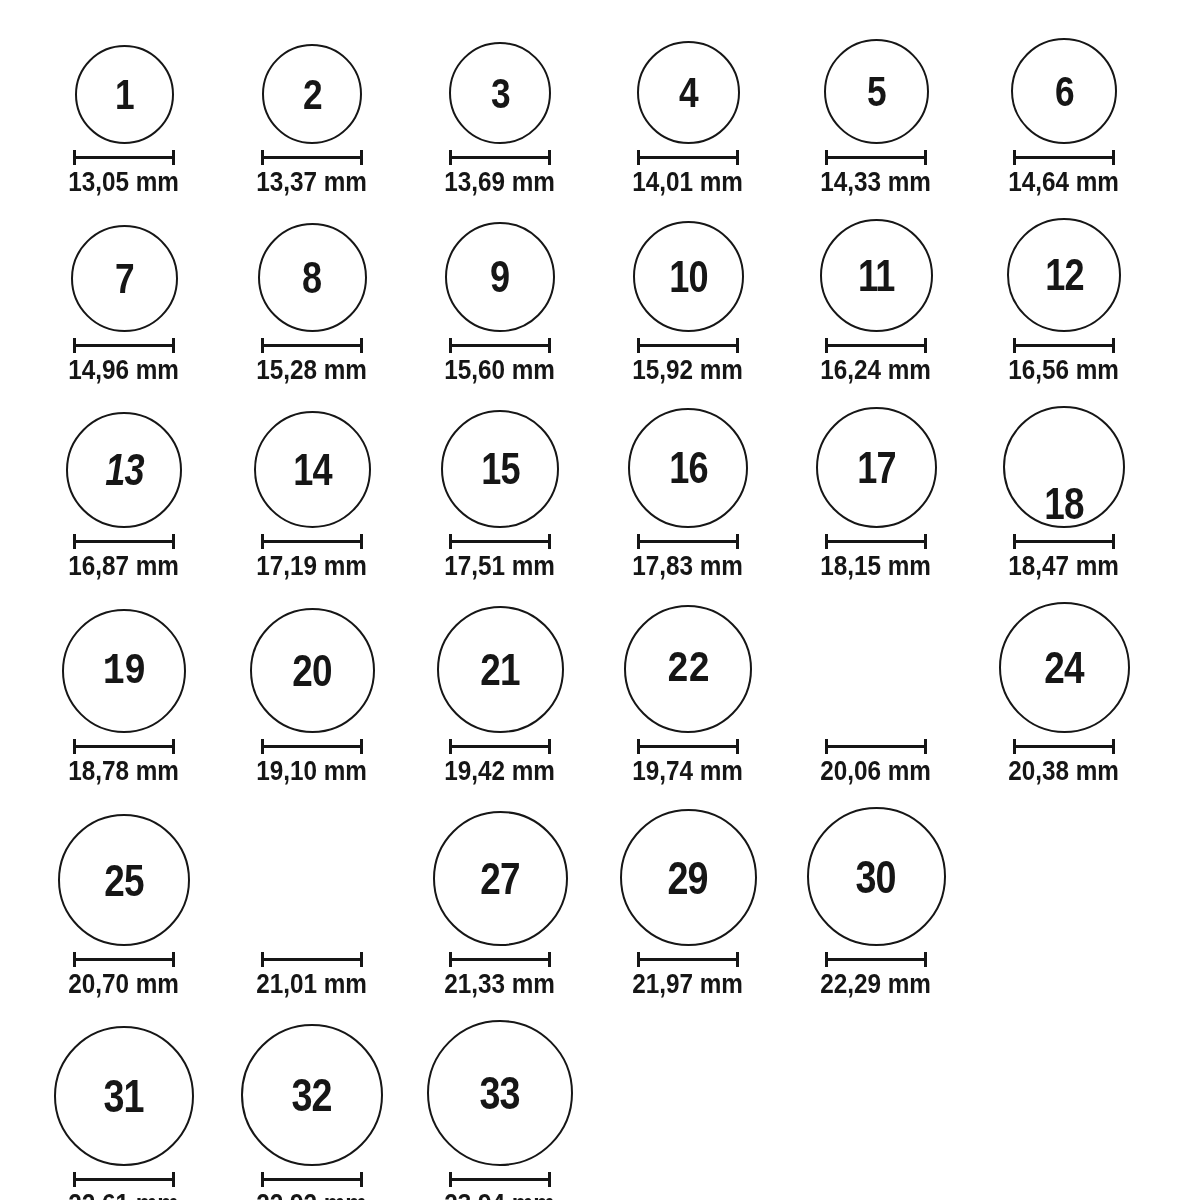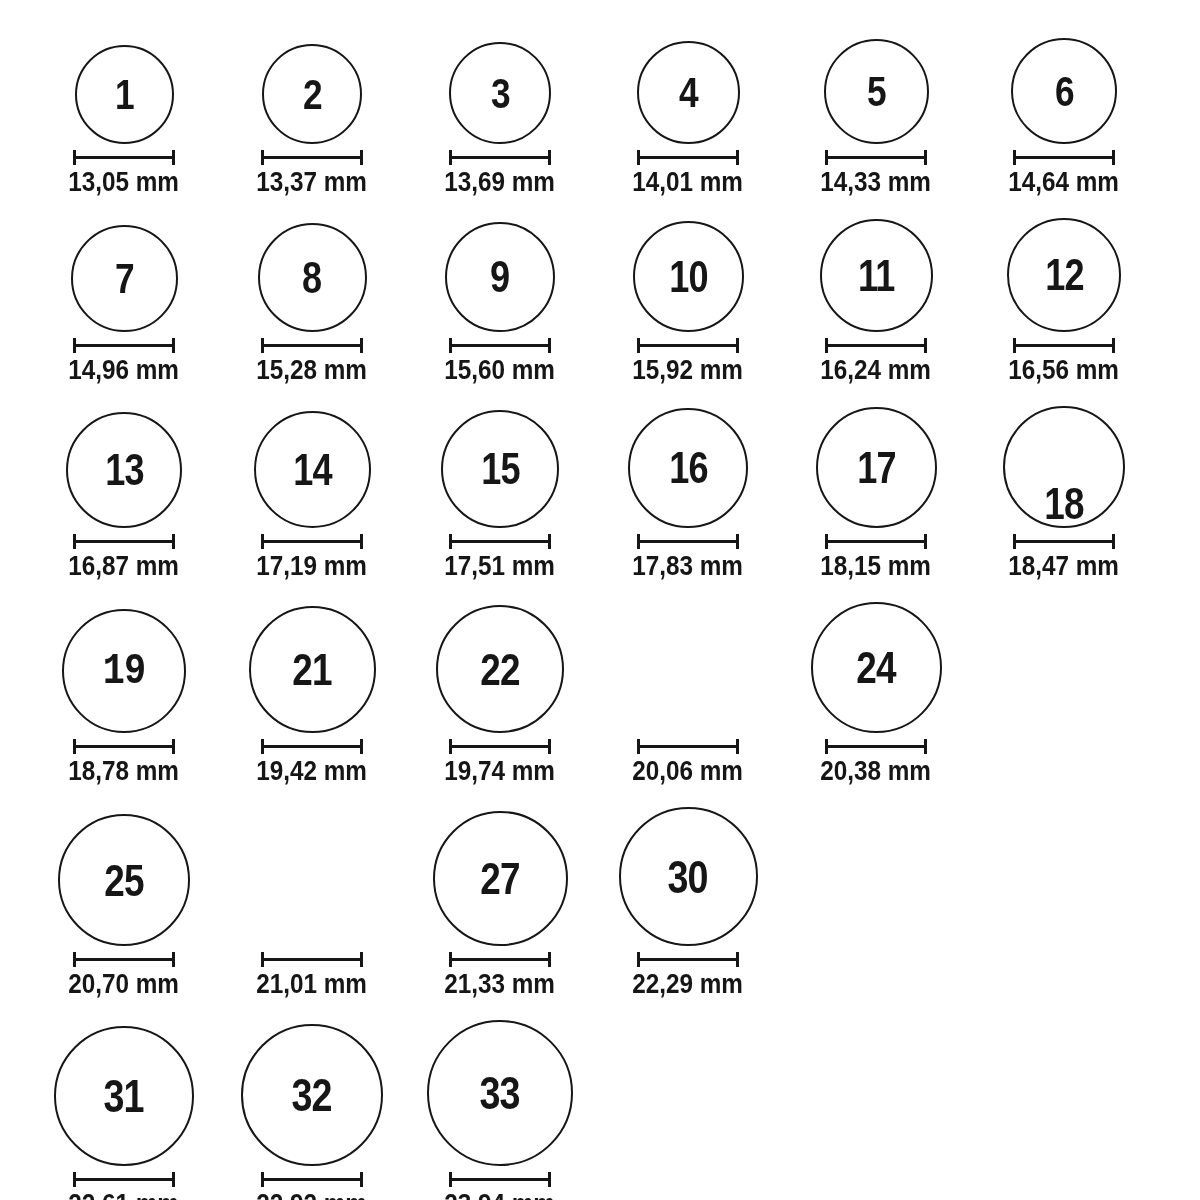--- a/index.html
+++ b/index.html
@@ -209,21 +209,21 @@
         <div class="bar">
           <span class="tick tick-left"></span>
           <span class="line"></span>
           <span class="tick tick-right"></span>
         </div>
         <div class="label">16,56 mm</div>
       </div>
     </div>
     <div class="chart-row">
       <div class="cell">
-        <div class="circle" style="width: 116px; height: 116px;">
+        <div class="circle" style="width: 116px; height: 116px; font-style: italic;">
           <span class="num" style="font-size: 44px;">13</span>
         </div>
         <div class="bar">
           <span class="tick tick-left"></span>
           <span class="line"></span>
           <span class="tick tick-right"></span>
         </div>
         <div class="label">16,87 mm</div>
       </div>
       <div class="cell">
@@ -288,32 +288,43 @@
           <span class="num" style="font-size: 45px;">19</span>
         </div>
         <div class="bar">
           <span class="tick tick-left"></span>
           <span class="line"></span>
           <span class="tick tick-right"></span>
         </div>
         <div class="label">18,78 mm</div>
       </div>
       <div class="cell">
+        <div class="circle" style="width: 125px; height: 125px;">
+          <span class="num" style="font-size: 45px;">20</span>
+        </div>
+        <div class="bar">
+          <span class="tick tick-left"></span>
+          <span class="line"></span>
+          <span class="tick tick-right"></span>
+        </div>
+        <div class="label">19,10 mm</div>
+      </div>
+      <div class="cell">
         <div class="circle" style="width: 127px; height: 127px;">
           <span class="num" style="font-size: 45px;">21</span>
         </div>
         <div class="bar">
           <span class="tick tick-left"></span>
           <span class="line"></span>
           <span class="tick tick-right"></span>
         </div>
         <div class="label">19,42 mm</div>
       </div>
       <div class="cell">
-        <div class="circle" style="width: 128px; height: 128px;">
+        <div class="circle" style="width: 128px; height: 128px; font-family: Liberation Mono, monospace;">
           <span class="num" style="font-size: 45px;">22</span>
         </div>
         <div class="bar">
           <span class="tick tick-left"></span>
           <span class="line"></span>
           <span class="tick tick-right"></span>
         </div>
         <div class="label">19,74 mm</div>
       </div>
       <div class="cell">
@@ -359,20 +370,31 @@
       <div class="cell">
         <div class="circle" style="width: 135px; height: 135px;">
           <span class="num" style="font-size: 45px;">27</span>
         </div>
         <div class="bar">
           <span class="tick tick-left"></span>
           <span class="line"></span>
           <span class="tick tick-right"></span>
         </div>
         <div class="label">21,33 mm</div>
+      </div>
+      <div class="cell">
+        <div class="circle" style="width: 137px; height: 137px;">
+          <span class="num" style="font-size: 46px;">29</span>
+        </div>
+        <div class="bar">
+          <span class="tick tick-left"></span>
+          <span class="line"></span>
+          <span class="tick tick-right"></span>
+        </div>
+        <div class="label">21,97 mm</div>
       </div>
       <div class="cell">
         <div class="circle" style="width: 139px; height: 139px; text-align: right;">
           <span class="num" style="font-size: 46px;">30</span>
         </div>
         <div class="bar">
           <span class="tick tick-left"></span>
           <span class="line"></span>
           <span class="tick tick-right"></span>
         </div>

